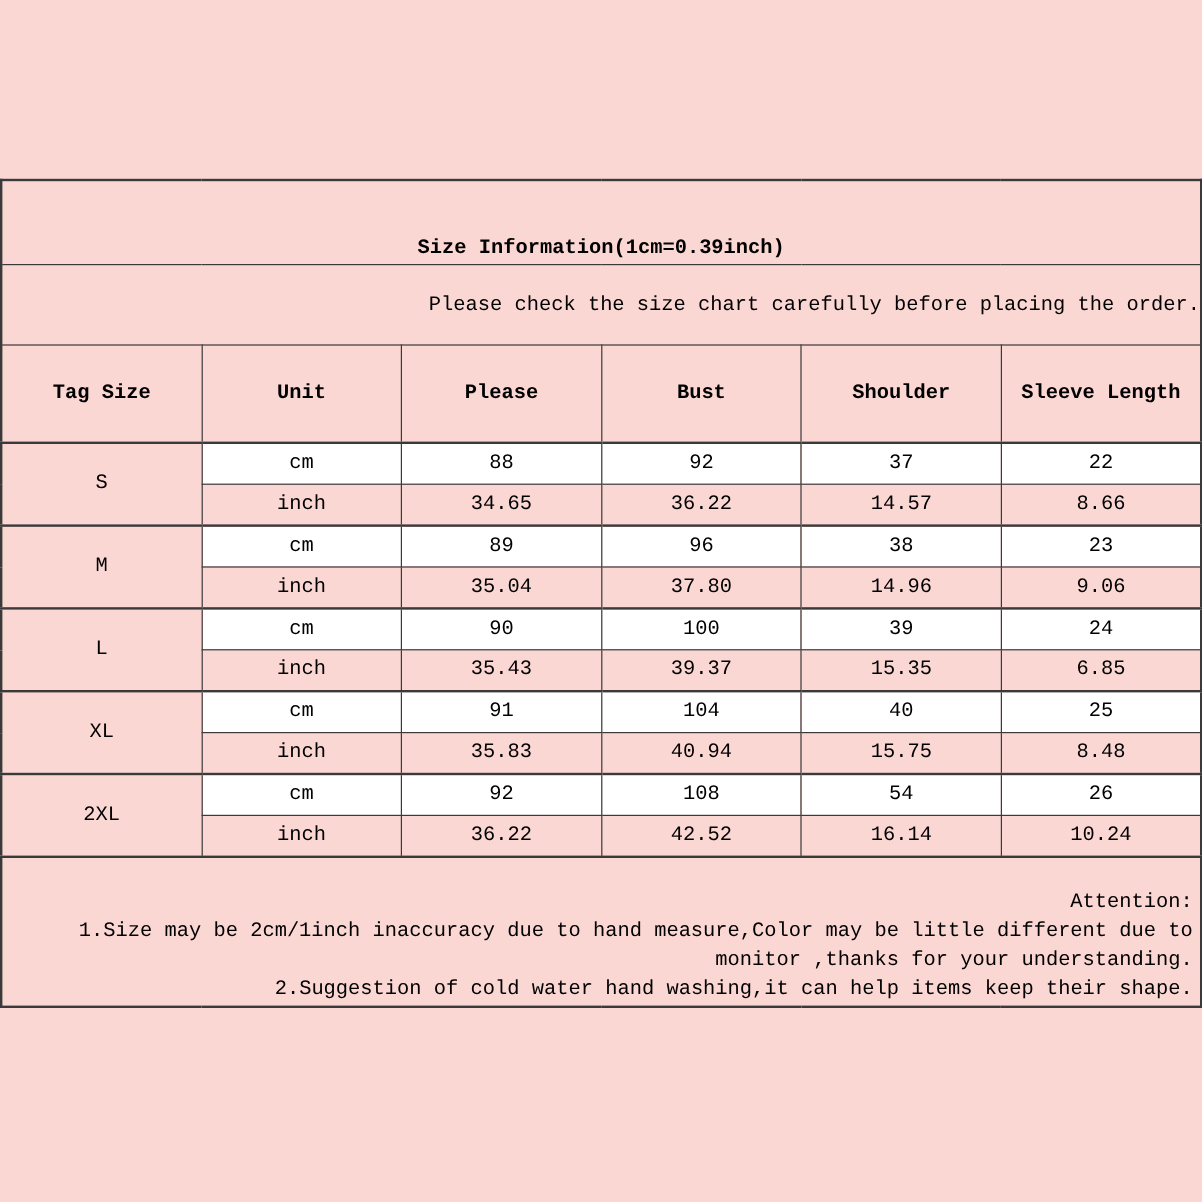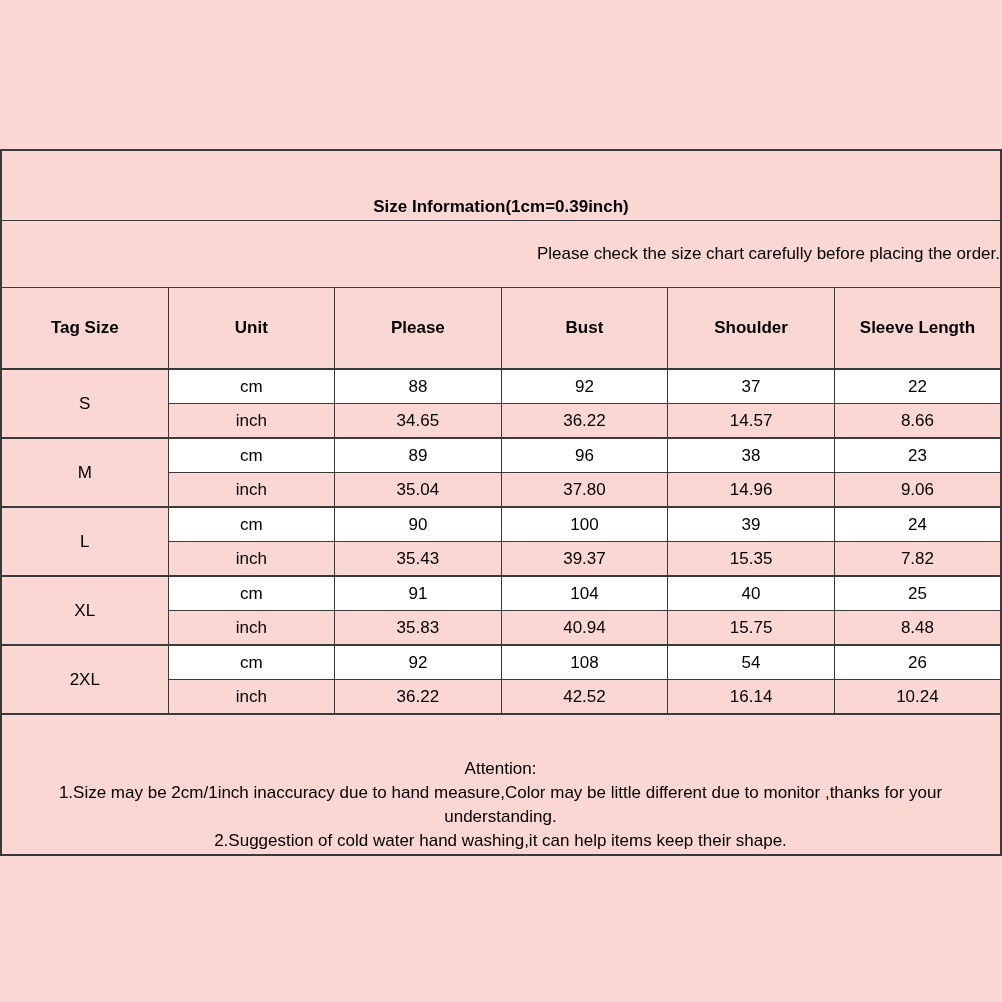--- a/index.html
+++ b/index.html
@@ -14,20 +14,21 @@
   }
   table.size-chart {
     position: absolute;
     left: 0;
     top: 149px;
     width: 1002px;
     border-collapse: collapse;
     table-layout: fixed;
     background: var(--pink, #fbd7d4);
     border: 2px solid var(--border, #3a3a3a);
+    font-family: Liberation Mono, monospace;
   }
   .size-chart td, .size-chart th {
     border: 1px solid var(--border, #3a3a3a);
     font-size: 17px;
     text-align: center;
     vertical-align: middle;
     padding: 0;
     overflow: hidden;
     font-weight: normal;
   }
@@ -40,23 +41,23 @@
   }
   .row-subtitle td { height: 66px; text-align: right; }
   .row-header th { height: 80px; font-weight: bold; }
   .row-data td { height: 33px; }
   .tag-cell { font-weight: bold; background: var(--pink, #fbd7d4); }
   .cm-cell   { background: var(--white-row, #ffffff); }
   .inch-cell { background: var(--pink, #fbd7d4); border-radius: 12px; }
   .group-start td { border-top: 2px solid var(--border, #3a3a3a); }
   .row-attention td {
     height: 122px;
-    text-align: center;
+    text-align: right;
     vertical-align: bottom;
-    padding: 16px 6px 1px 5px;
+    padding: 0 6px 1px 5px;
     border-top: 2px solid var(--border, #3a3a3a);
   }
   .attention-line { line-height: 24px; }
   .corner-mark {
     position: absolute;
     left: 0;
     top: 149px;
     width: 6px;
     height: 6px;
     background: var(--green, #167a16);
@@ -132,21 +133,21 @@
           <td class="cm-cell">90</td>
           <td class="cm-cell">100</td>
           <td class="cm-cell">39</td>
           <td class="cm-cell">24</td>
         </tr>
         <tr class="row-data">
           <td class="inch-cell">inch</td>
           <td class="inch-cell">35.43</td>
           <td class="inch-cell">39.37</td>
           <td class="inch-cell">15.35</td>
-          <td class="inch-cell">7.82</td>
+          <td class="inch-cell">6.85</td>
         </tr>
         <tr class="row-data group-start">
           <td class="tag-cell" rowspan="2">XL</td>
           <td class="cm-cell">cm</td>
           <td class="cm-cell">91</td>
           <td class="cm-cell">104</td>
           <td class="cm-cell">40</td>
           <td class="cm-cell">25</td>
         </tr>
         <tr class="row-data">

